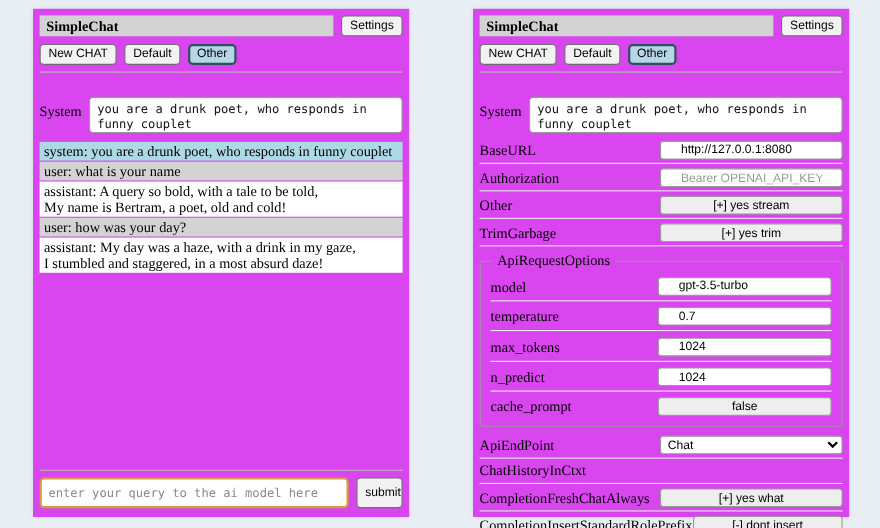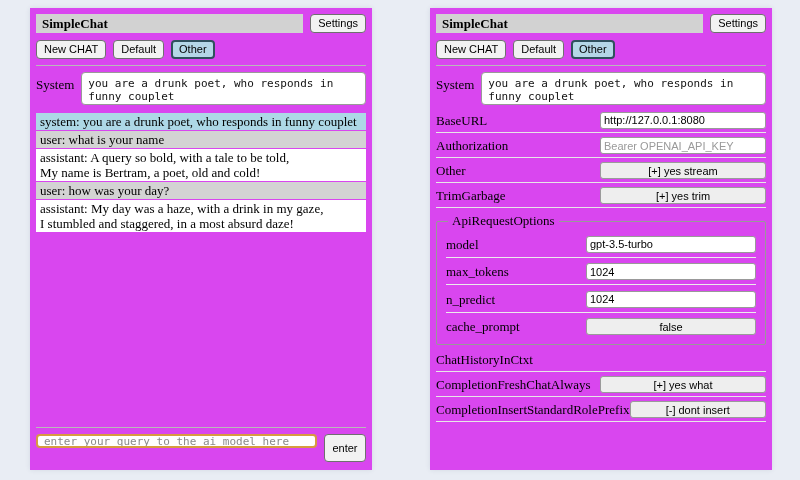--- a/index.html
+++ b/index.html
@@ -47,21 +47,21 @@
 
   .sessions { display: flex; gap: 7px; margin-top: 7px; }
   .session-btn.selected {
     background: #b5d6e7;
     border: 2px solid #30505e;
     padding: 1px 6px;
   }
 
   hr.sep { border: none; border-top: 1px solid #b9b9b9; margin: 6px 0 4px 0; }
 
-  .system-row { display: flex; gap: 7px; margin-top: 2px; justify-content: space-between; }
+  .system-row { display: flex; gap: 7px; margin-top: 18px; justify-content: space-between; }
   .system-row .lbl { font-size: 13px; padding-top: 5px; }
   .system-row textarea {
     flex: 1;
     height: 33px;
     resize: none;
     font-family: "DejaVu Sans Mono", monospace;
     font-size: 11px;
     padding: 4px 6px;
     border: 1px solid #999;
     border-radius: 4px;
@@ -80,62 +80,62 @@
 
   .query-row { display: flex; gap: 7px; align-items: stretch; margin-top: 2px; }
   .query-row input {
     flex: 1;
     font-family: "DejaVu Sans Mono", monospace;
     font-size: 11px;
     padding: 2px 6px;
     border: 1px solid #999;
     border-radius: 4px;
     color: #333;
-    height: 14px;
+    height: 28px;
   }
   .query-row input::placeholder { color: #8a8a8a; }
   .query-row input.focused { border: 2px solid #d79b40; }
   .submit-btn { width: 42px; height: 28px; border-radius: 4px; }
 
   
   .settings { margin-top: 2px; }
   .srow {
     display: flex;
     align-items: flex-end;
     justify-content: space-between;
     padding: 3px 0 3px 0;
     border-bottom: 1px solid #e7e7e7;
   }
   .srow .lbl { font-size: 13px; color: #000; }
   .ctrl { width: 166px; }
   .ctrl input, .ctrl select, .ctrl button {
     width: 100%;
     font-family: "Liberation Sans", sans-serif;
     font-size: 11px;
-    padding: 2px 3px;
+    padding: 2px 18px;
     border: 1px solid #999;
     border-radius: 3px;
     background: #fff;
     color: #000;
     height: 17px;
     line-height: 12px;
   }
   .ctrl input::placeholder { color: #9a9a9a; }
   .ctrl button { background: #eeeeee; border-color: #9a9a9a; }
   .ctrl select { padding: 1px 2px; height: 17px; }
 
   fieldset.aro {
     border: 1px solid #999;
     border-radius: 2px;
     margin: 5px 0 4px 0;
     padding: 1px 9px 5px 9px;
   }
   fieldset.aro legend { font-size: 13px; padding: 0 4px; margin-left: 2px; }
   fieldset.aro .srow { border-bottom: 1px solid #ececec; padding: 4px 0; }
-  fieldset.aro .ctrl { width: 170px; }
+  fieldset.aro .ctrl { width: 158px; }
   fieldset.aro .srow:last-child { border-bottom: none; gap: 18px; }
 </style>
 </head>
 <body>
 
 <div class="panel" id="left-panel">
   <div class="titlebar">
     <div class="app-title">SimpleChat</div>
     <button class="settings-btn">Settings</button>
   </div>
@@ -172,21 +172,21 @@
       <div>I stumbled and staggered, in a most absurd daze!</div>
     </div>
   </div>
 
   <div class="spacer"></div>
 
   <hr class="sep">
 
   <div class="query-row">
     <input class="focused" spellcheck="false" placeholder="enter your query to the ai model here" style="">
-    <button class="submit-btn">enter</button>
+    <button class="submit-btn">submit</button>
   </div>
 </div>
 
 <div class="panel" id="right-panel">
   <div class="titlebar">
     <div class="app-title">SimpleChat</div>
     <button class="settings-btn">Settings</button>
   </div>
 
   <div class="sessions">
@@ -225,37 +225,49 @@
     </div>
 
     <fieldset class="aro">
       <legend>ApiRequestOptions</legend>
 
       <div class="srow">
         <span class="lbl">model</span>
         <span class="ctrl"><input spellcheck="false" value="gpt-3.5-turbo" style=""></span>
       </div>
 
+      <div class="srow">
+        <span class="lbl">temperature</span>
+        <span class="ctrl"><input spellcheck="false" value="0.7" style=""></span>
+      </div>
 
       <div class="srow">
         <span class="lbl">max_tokens</span>
         <span class="ctrl"><input spellcheck="false" value="1024" style=""></span>
       </div>
 
       <div class="srow">
         <span class="lbl">n_predict</span>
         <span class="ctrl"><input spellcheck="false" value="1024" style=""></span>
       </div>
 
       <div class="srow">
         <span class="lbl">cache_prompt</span>
         <span class="ctrl"><button>false</button></span>
       </div>
     </fieldset>
 
+    <div class="srow">
+      <span class="lbl">ApiEndPoint</span>
+      <span class="ctrl">
+        <select>
+          <option>Chat</option>
+        </select>
+      </span>
+    </div>
 
     <div class="srow">
       <span class="lbl">ChatHistoryInCtxt</span>
     </div>
 
     <div class="srow">
       <span class="lbl">CompletionFreshChatAlways</span>
       <span class="ctrl"><button>[+] yes what</button></span>
     </div>
 

